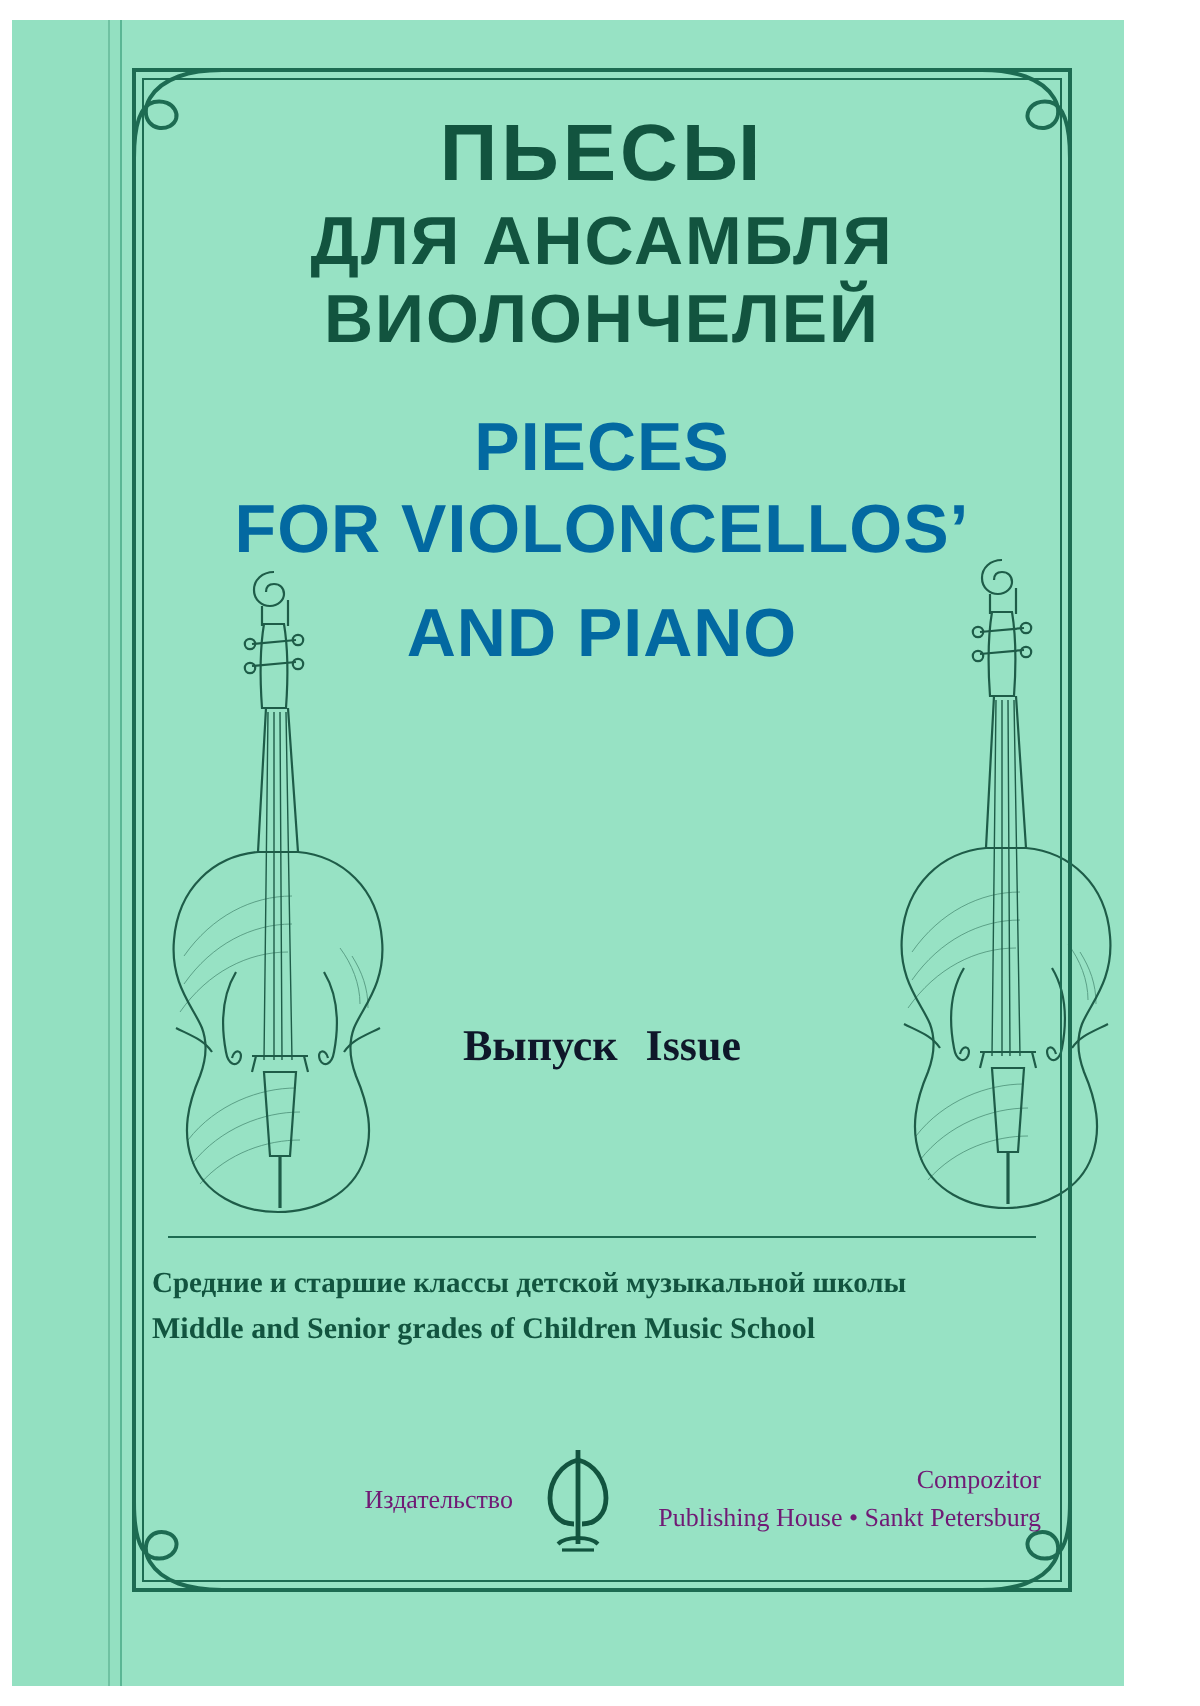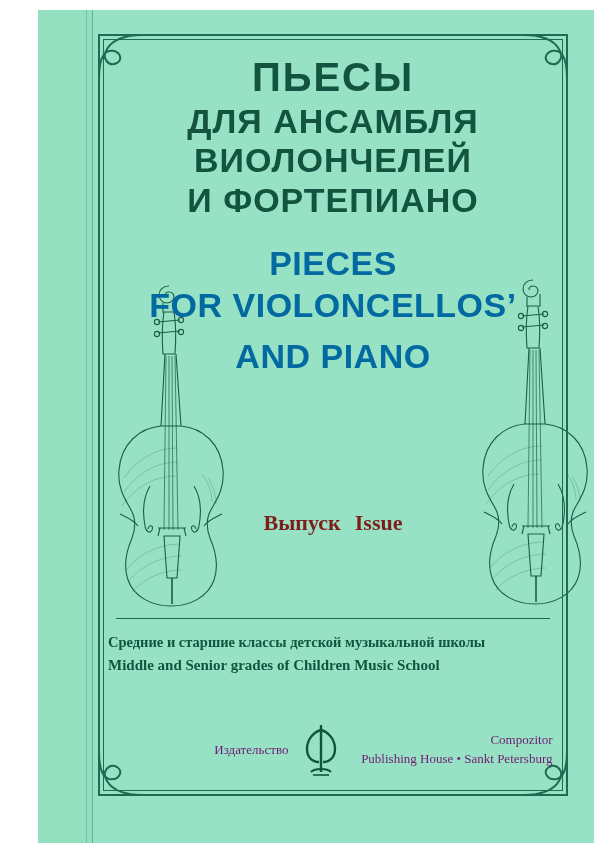--- a/index.html
+++ b/index.html
@@ -10,21 +10,21 @@
   body {
     width: 600px;
     height: 853px;
     font-family: "Liberation Sans", sans-serif;
     overflow: hidden;
   }
 
   
   .cover {
     position: absolute;
-    left: 38px;
+    left: 6px;
     top: 10px;
     width: 556px;
     height: 833px;
     background: #97e2c4;
     box-sizing: border-box;
     padding-left: 14px;
   }
 
   
   .spine {
@@ -113,21 +113,21 @@
   
   .issue-row {
     position: absolute;
     left: 70px;
     top: 500px;
     width: 450px;
     display: flex;
     align-items: center;
     justify-content: center;
     gap: 14px;
-    color: #7f1d1d;
+    color: #0f172a;
   }
   .issue-word {
     font-size: 22px;
     font-weight: bold;
     font-family: "Liberation Serif", serif;
   }
   .issue-num {
     font-size: 66px;
     font-weight: bold;
     font-family: "Liberation Serif", serif;
@@ -305,21 +305,20 @@
       <svg width="46" height="46" viewBox="0 0 46 46" fill="none" xmlns="http://www.w3.org/2000/svg">
         <path d="M46 2 C30 2 16 6 10 16 C4 26 12 34 20 30 C27 26 22 16 12 18 C4 20 2 32 2 46" stroke="#1d6b52" stroke-width="2" fill="none"></path>
       </svg>
     </div>
   </div>
 
   <div class="titles">
     <div class="t-ru1">ПЬЕСЫ</div>
     <div class="t-ru2">ДЛЯ АНСАМБЛЯ</div>
     <div class="t-ru2">ВИОЛОНЧЕЛЕЙ</div>
-    <div class="t-ru2">И ФОРТЕПИАНО</div>
 
     <div class="t-en">PIECES</div>
     <div class="t-en" style="margin-top:2px;">FOR VIOLONCELLOS’</div>
     <div class="t-en" style="margin-top:12px;">AND PIANO</div>
   </div>
 
   <div class="issue-row">
     <div class="issue-word">Выпуск</div>
     <div class="issue-word">Issue</div>
   </div>

